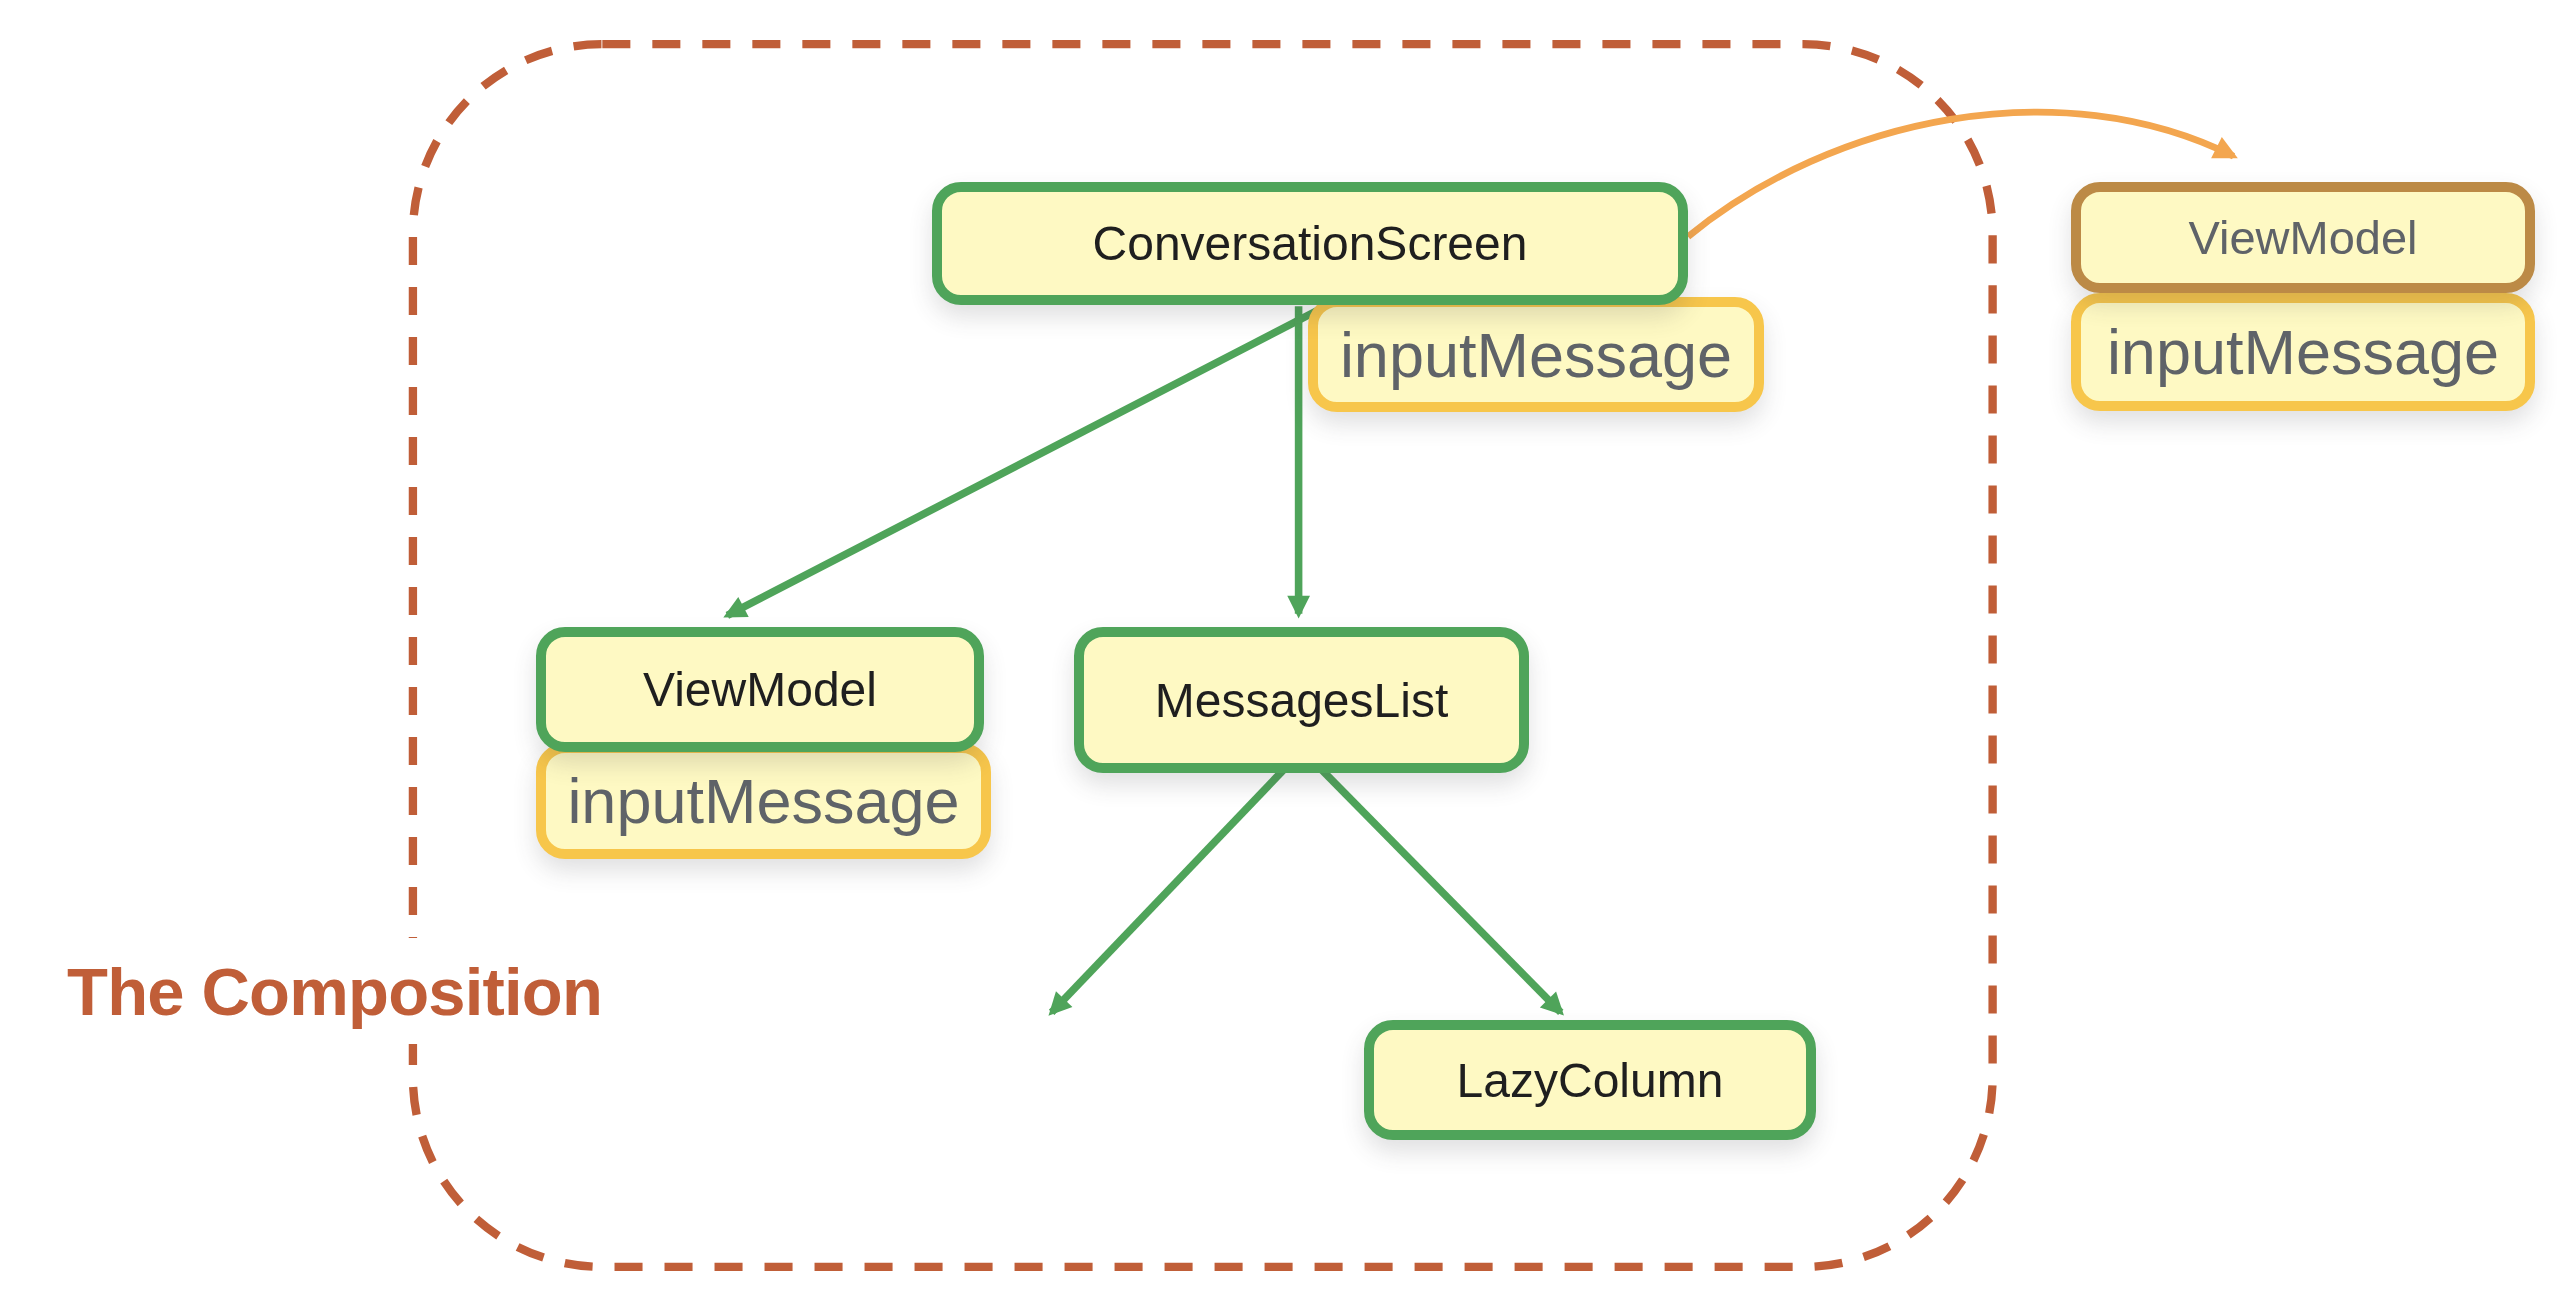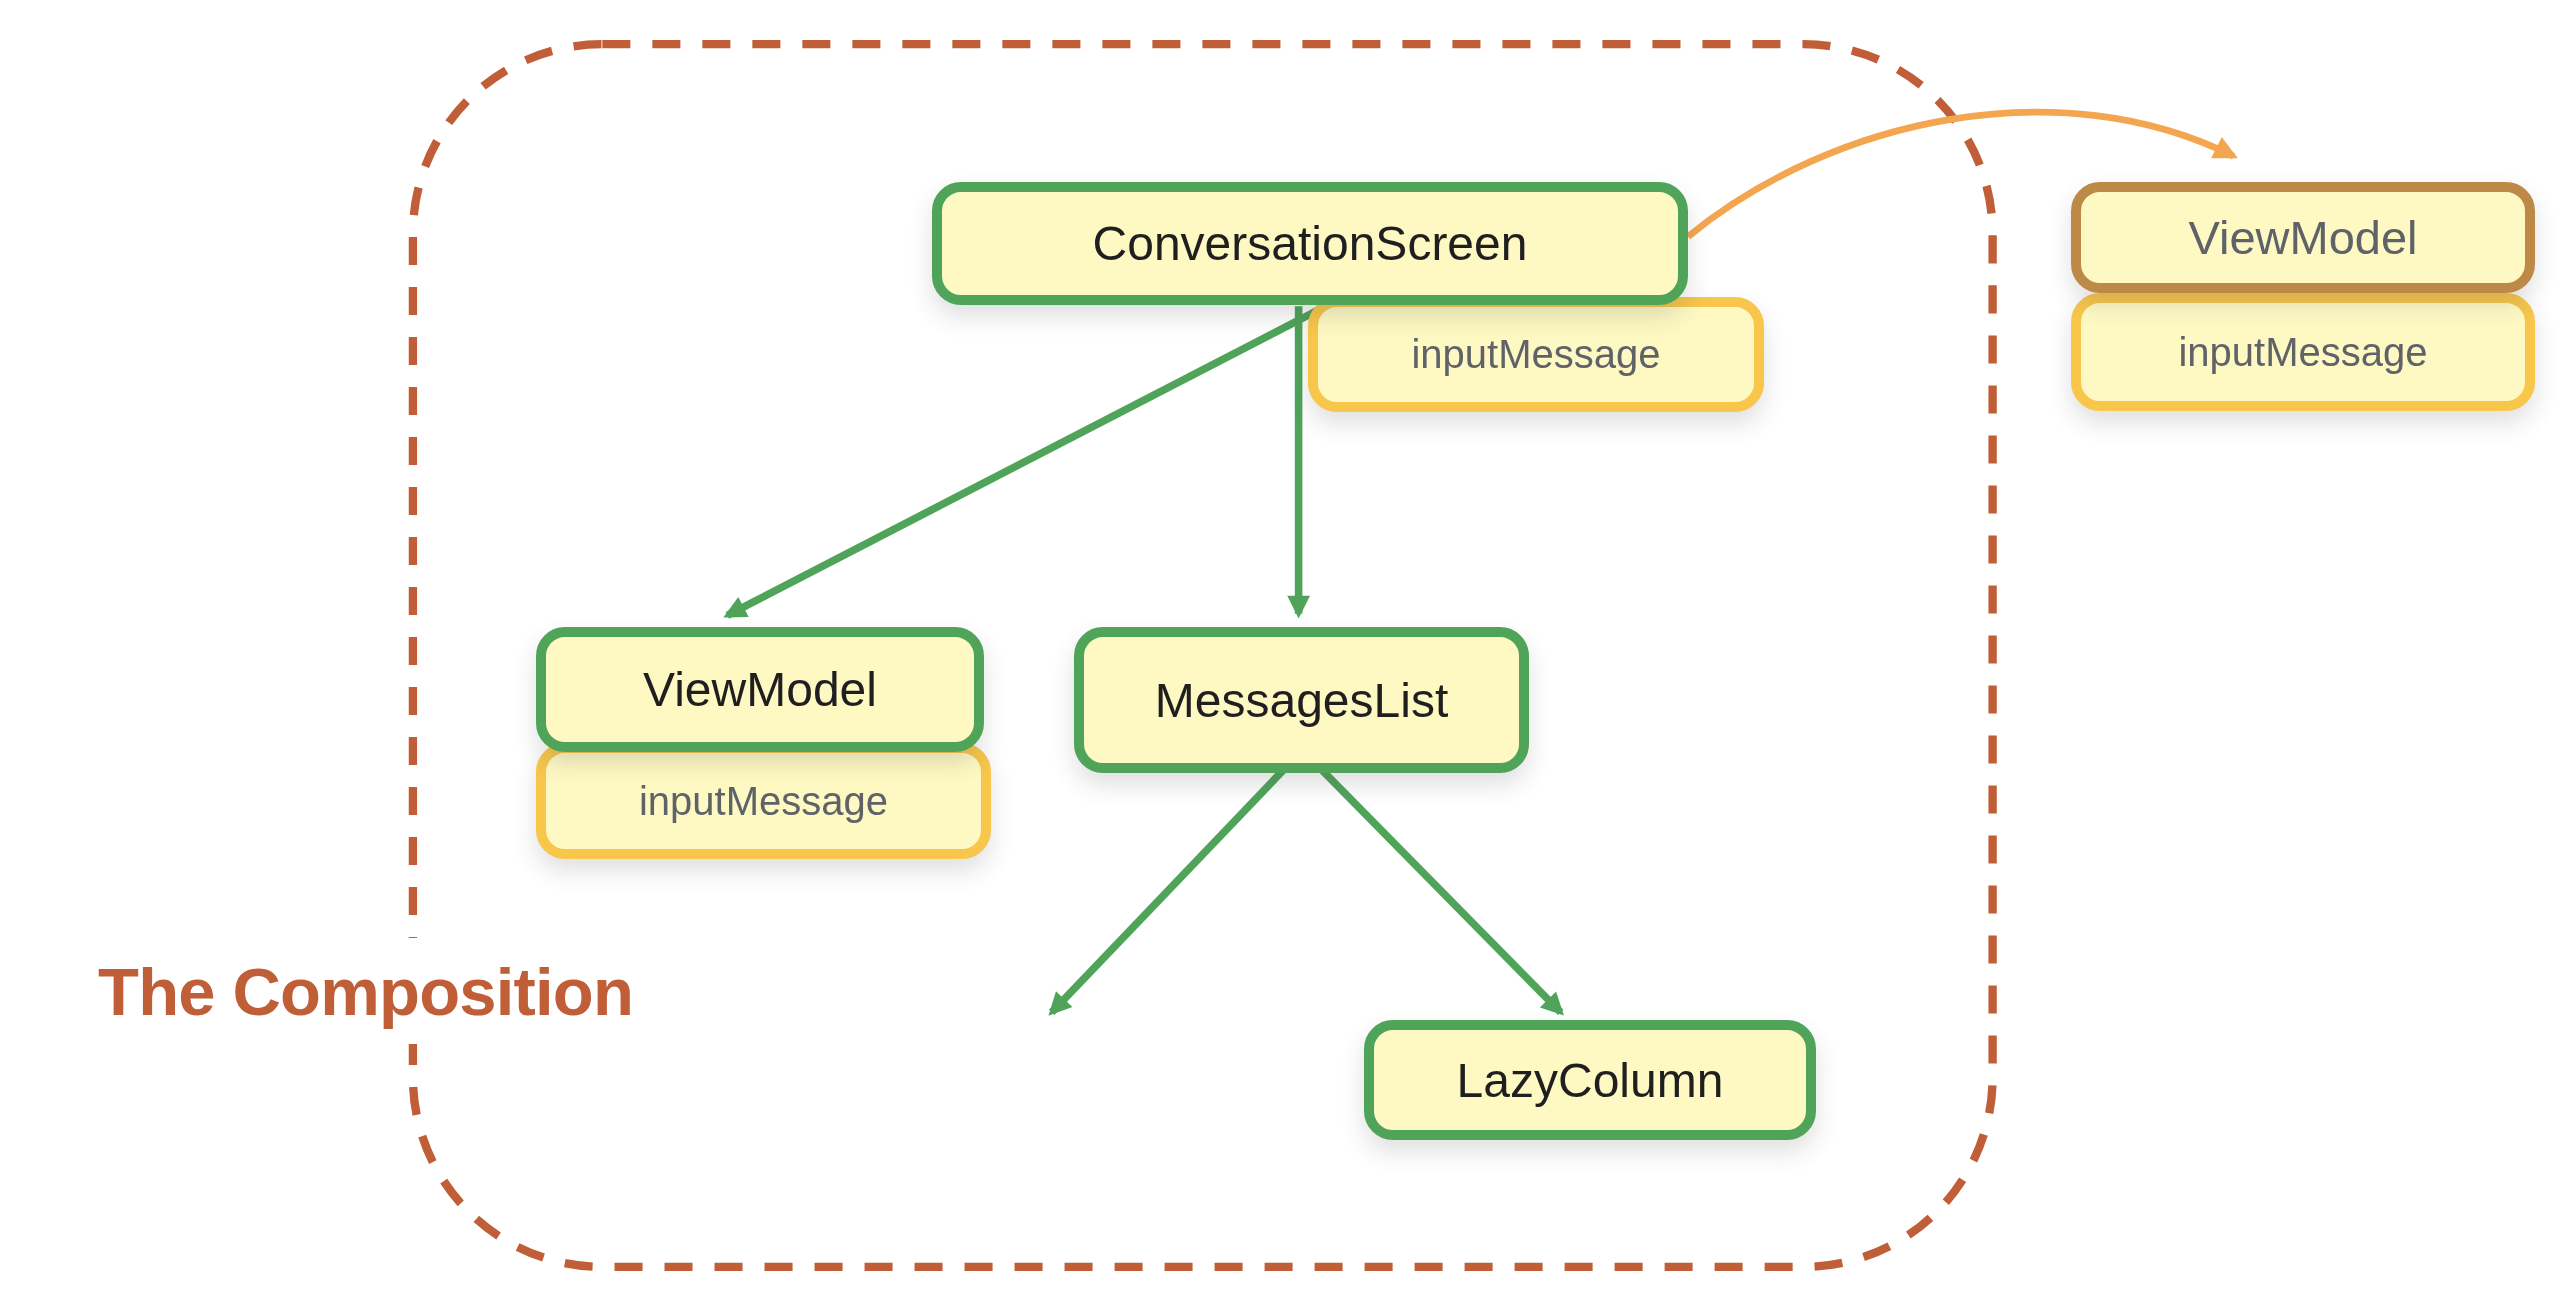--- a/index.html
+++ b/index.html
@@ -40,41 +40,40 @@
   }
   .box-green{
     border:10.6px solid var(--green,#4FA45A);
     color:var(--ink,#1F1F1F);
     font-size:48px;
     z-index:3;
   }
   .box-yellow{
     border:10.6px solid var(--yellow,#F7C64B);
     color:var(--gray,#5F6368);
-    font-size:40px;
+    font-size:63px;
     z-index:2;
   }
   .box-brown{
     border:10.6px solid var(--brown,#BC8A46);
     color:var(--gray,#5F6368);
     font-size:47px;
     z-index:3;
   }
   .composition-title{
     position:absolute;
     left:61px;top:938px;
     z-index:5;
     font-size:67px;
     font-weight:bold;
     letter-spacing:-0.8px;
     color:var(--rust,#C05E38);
     background:#fff;
     padding:19.7px 16.7px 19.7px 6px;
     line-height:1;
-    margin-left:31px;
   }
 </style>
 </head>
 <body>
 
 <div class="canvas">
 
   <svg class="wires" width="2576" height="1308" viewBox="0 0 3400 1726">
     <defs>
       <marker id="ahg" viewBox="0 0 12 12" refX="9" refY="6" markerWidth="3.6" markerHeight="3.6" orient="auto">

